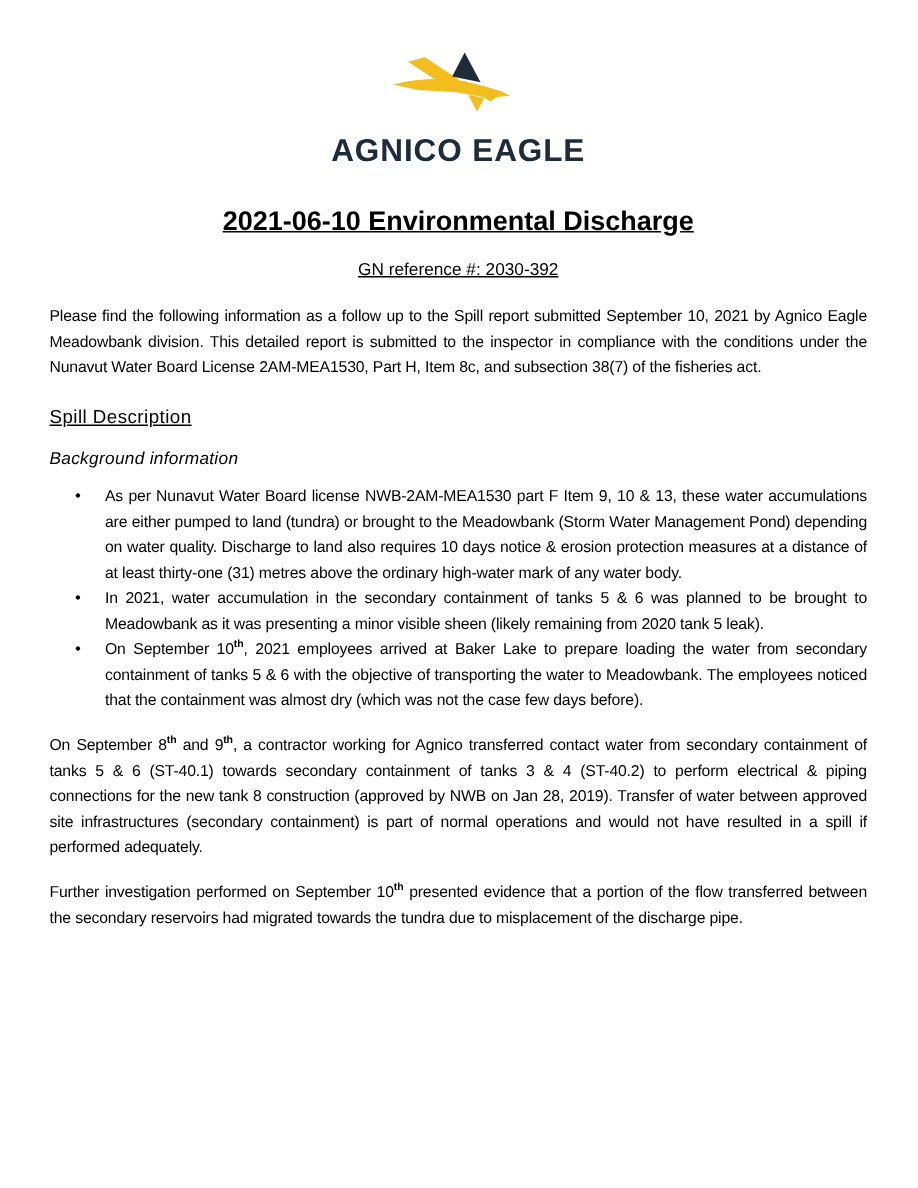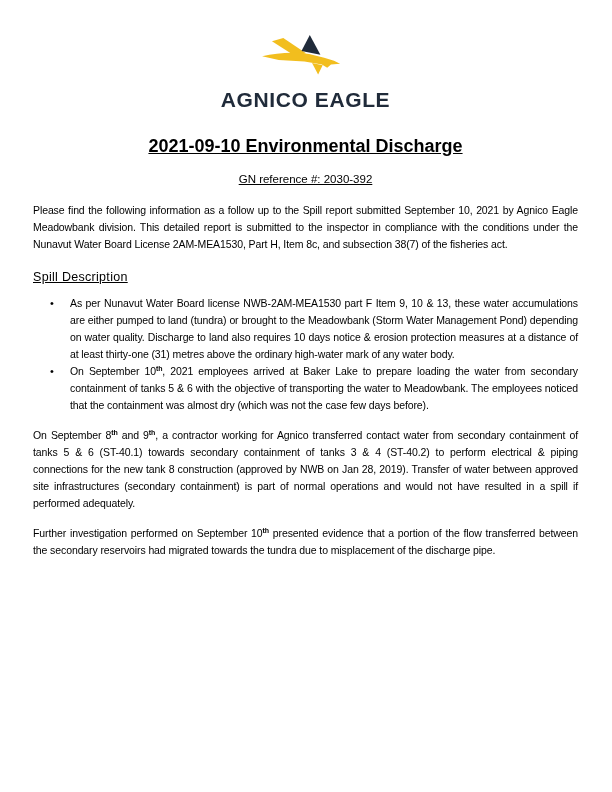--- a/index.html
+++ b/index.html
@@ -119,31 +119,33 @@
         L 91 44
         L 68 40
         L 34 38
         Z"></path>
 
       <polygon fill="var(--brand-yellow)" points="78,42 92,45 86,57"></polygon>
     </svg>
     <div class="brand-wordmark">AGNICO EAGLE</div>
   </div>
 
-  <h1 class="doc-title">2021-09-10 Environmental Discharge</h1>
+  <h1 class="doc-title">2021-06-10 Environmental Discharge</h1>
 
   <div class="gn-ref">GN reference #: 2030-392</div>
 
   <p class="body-text intro">Please find the following information as a follow up to the Spill report submitted September 10, 2021 by Agnico Eagle Meadowbank division. This detailed report is submitted to the inspector in compliance with the conditions under the Nunavut Water Board License 2AM-MEA1530, Part H, Item 8c, and subsection 38(7) of the fisheries act.</p>
 
   <h2 class="section-heading">Spill Description</h2>
 
+  <h3 class="sub-heading">Background information</h3>
 
   <ul class="bullets">
       <li><span>As per Nunavut Water Board license NWB-2AM-MEA1530 part F Item 9, 10 &amp; 13, these water accumulations are either pumped to land (tundra) or brought to the Meadowbank (Storm Water Management Pond) depending on water quality. Discharge to land also requires 10 days notice &amp; erosion protection measures at a distance of at least thirty-one (31) metres above the ordinary high-water mark of any water body.</span></li>
+      <li><span>In 2021, water accumulation in the secondary containment of tanks 5 &amp; 6 was planned to be brought to Meadowbank as it was presenting a minor visible sheen (likely remaining from 2020 tank 5 leak).</span></li>
       <li><span>On September 10</span><sup>th</sup><span>, 2021 employees arrived at Baker Lake to prepare loading the water from secondary containment of tanks 5 &amp; 6 with the objective of transporting the water to Meadowbank. The employees noticed that the containment was almost dry (which was not the case few days before).</span></li>
     </ul>
 
 
   <p class="body-text inv-para"><span>On September 8</span><sup>th</sup><span> and 9</span><sup>th</sup><span>, a contractor working for Agnico transferred contact water from secondary containment of tanks 5 &amp; 6 (ST-40.1) towards secondary containment of tanks 3 &amp; 4 (ST-40.2) to perform electrical &amp; piping connections for the new tank 8 construction (approved by NWB on Jan 28, 2019). Transfer of water between approved site infrastructures (secondary containment) is part of normal operations and would not have resulted in a spill if performed adequately.</span></p>
 
   <p class="body-text inv-para"><span>Further investigation performed on September 10</span><sup>th</sup><span> presented evidence that a portion of the flow transferred between the secondary reservoirs had migrated towards the tundra due to misplacement of the discharge pipe.</span></p>
 
 </div>
 

